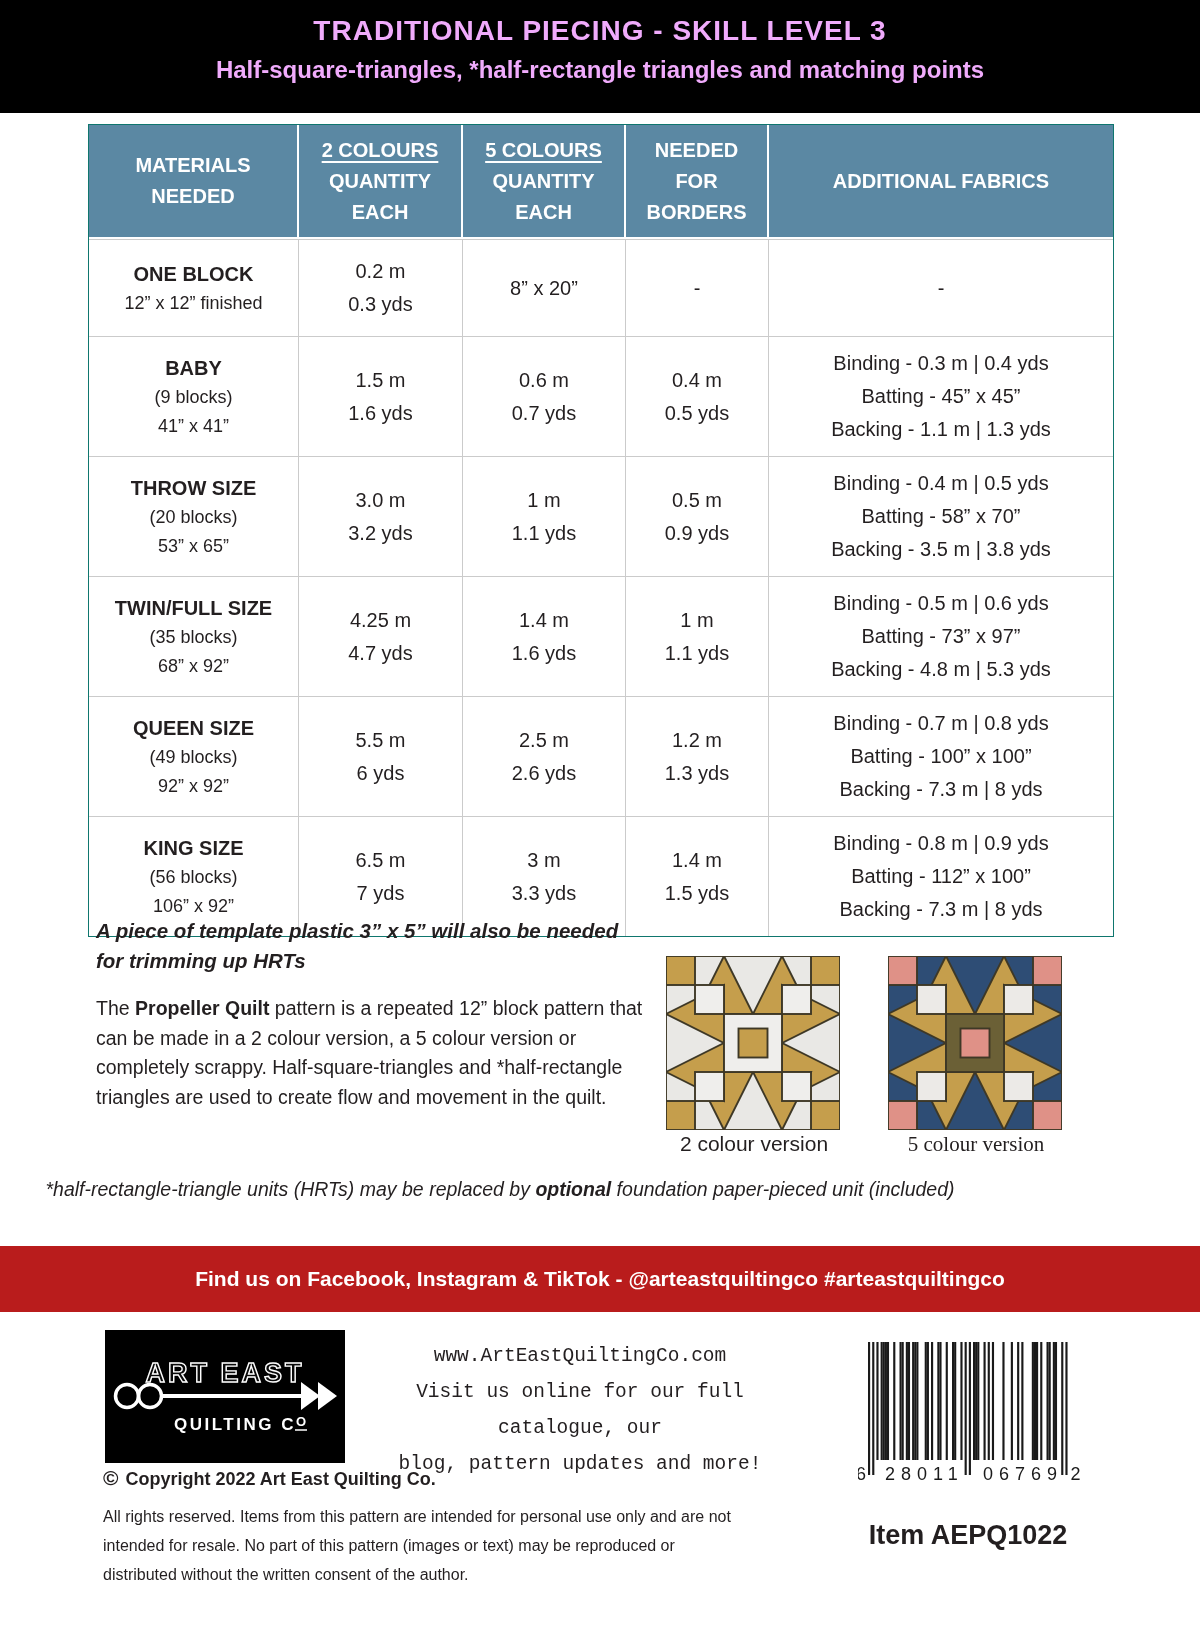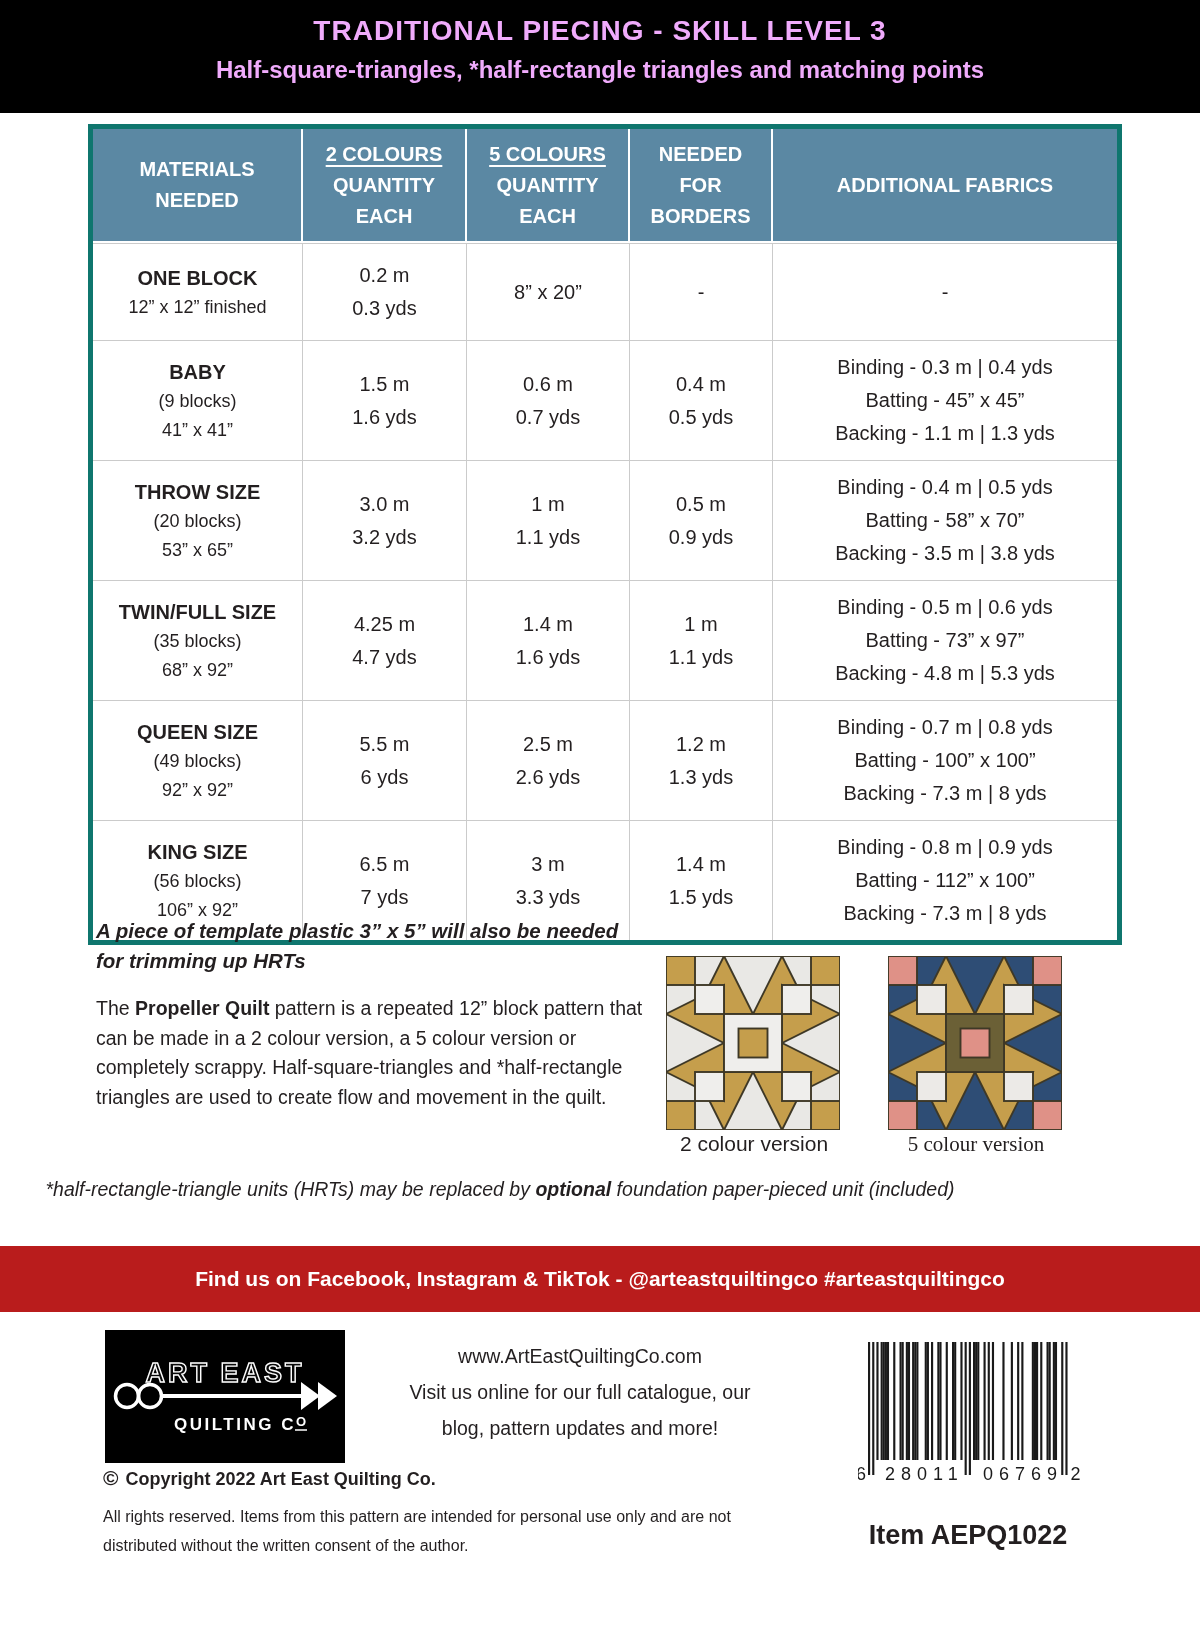--- a/index.html
+++ b/index.html
@@ -7,21 +7,21 @@
         font-family:"Liberation Sans",sans-serif;color:#231f20;overflow:hidden;}
 
   
   .hdr{position:absolute;left:0;top:0;width:1200px;height:113px;background:#000000;
        color:#f0abfc;text-align:center;}
   .hdr-title{padding-top:15px;font-size:28px;font-weight:bold;letter-spacing:1px;}
   .hdr-sub{margin-top:9px;font-size:24px;font-weight:bold;}
 
   
   table.mat{position:absolute;left:88px;top:124px;border-collapse:separate;border-spacing:0;
-            border:5px solid #0f766e;table-layout:fixed;}
+            border:1px solid #0f766e;table-layout:fixed;}
   table.mat th{background:#5b88a3;color:#ffffff;font-size:20px;font-weight:bold;line-height:31px;
             height:112px;vertical-align:middle;text-align:center;padding:0;}
   table.mat th{border-right:2px solid #ffffff;border-bottom:2px solid #ffffff;}
   table.mat th:last-child{border-right:none;}
   table.mat td{vertical-align:middle;text-align:center;font-size:20px;line-height:33px;padding:2px 4px;
             border-right:1px solid #cbcbcb;border-bottom:1px solid #cbcbcb;}
   table.mat td:last-child{border-right:none;}
   table.mat tr:last-child td{border-bottom:none;}
   table.mat tbody tr:first-child td{border-top:1px solid #cbcbcb;}
   .uline{text-decoration:underline;text-underline-offset:4px;}
@@ -46,21 +46,21 @@
             font-style:italic;font-size:19.5px;}
 
   
   .social{position:absolute;left:0;top:1246px;width:1200px;height:66px;background:#b91c1c;
           color:#ffffff;display:flex;align-items:center;justify-content:center;
           font-weight:bold;font-size:21px;}
 
   
   .logo-box{position:absolute;left:105px;top:1330px;width:240px;height:133px;background:#000000;}
   .website{position:absolute;left:375px;top:1338px;width:410px;text-align:center;
-           font-size:19.5px;line-height:36px;}
+           font-size:19.5px;line-height:36px;font-family:Liberation Mono, monospace;}
   .copyright{position:absolute;left:103px;top:1466px;font-size:18px;font-weight:bold;}
   .copyright .csym{font-size:21px;margin-right:7px;font-weight:bold;}
   .legal{position:absolute;left:103px;top:1502px;width:690px;font-size:16px;line-height:29px;}
   .barcode{position:absolute;left:858px;top:1340px;}
   .item{position:absolute;left:852px;top:1520px;width:232px;text-align:center;
         font-size:27px;font-weight:bold;}
 </style>
 </head>
 <body>
 
@@ -319,20 +319,21 @@
 
   <div class="website">
     <div>www.ArtEastQuiltingCo.com</div>
     <div>Visit us online for our full catalogue, our</div>
     <div>blog, pattern updates and more!</div>
   </div>
 
   <div class="copyright"><span class="csym">©</span><span>Copyright 2022 Art East Quilting Co.</span></div>
   <div class="legal">
     <div>All rights reserved. Items from this pattern are intended for personal use only and are not</div>
+    <div>intended for resale. No part of this pattern (images or text) may be reproduced or</div>
     <div>distributed without the written consent of the author.</div>
   </div>
 
   <div class="barcode" id="barcode"><svg width="222" height="168">
         <rect x="10" y="2" width="2.15" height="133" fill="#1a1a1a"></rect>
         <rect x="14.2" y="2" width="2.15" height="133" fill="#1a1a1a"></rect>
         <rect x="18.4" y="2" width="2.15" height="118" fill="#1a1a1a"></rect>
         <rect x="22.6" y="2" width="2.15" height="118" fill="#1a1a1a"></rect>
         <rect x="24.700000000000003" y="2" width="2.15" height="118" fill="#1a1a1a"></rect>
         <rect x="26.8" y="2" width="2.15" height="118" fill="#1a1a1a"></rect>

